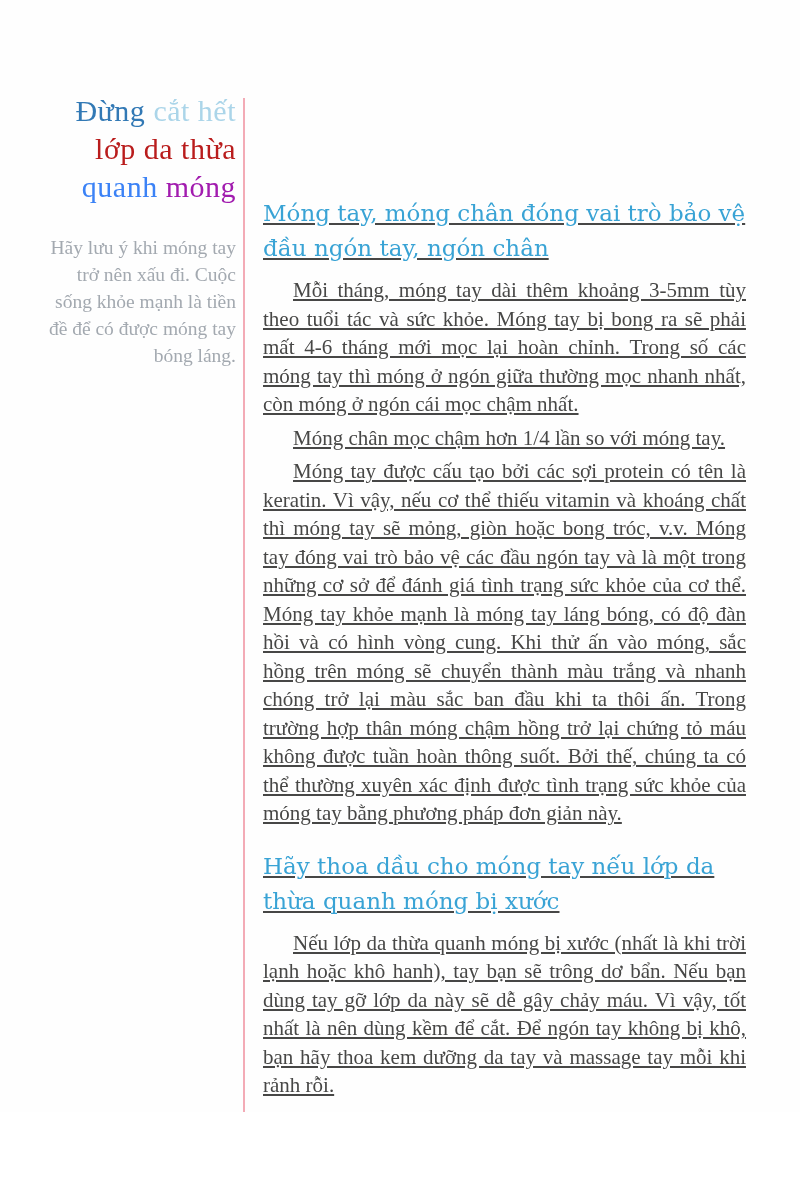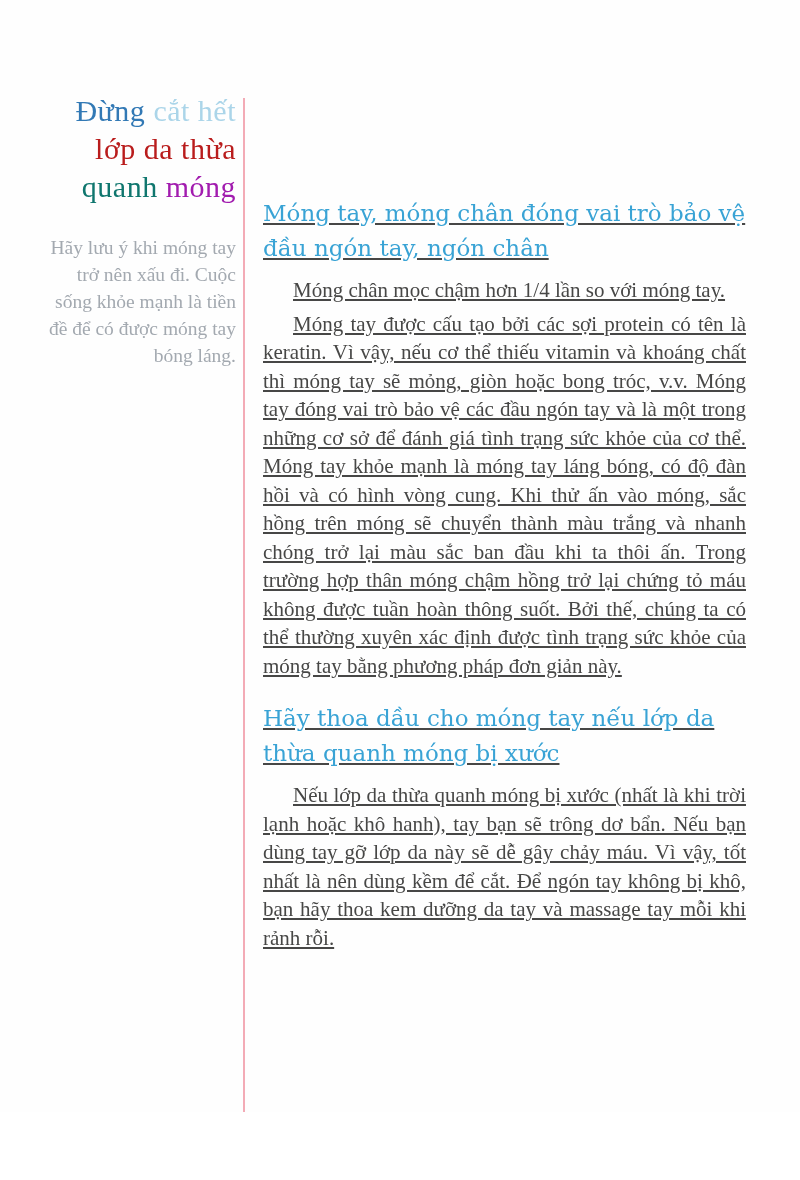--- a/index.html
+++ b/index.html
@@ -36,21 +36,21 @@
   .sidebar-title {
     font-size: 30px;
     line-height: 38px;
     font-weight: normal;
     margin: 0;
     letter-spacing: 0.5px;
   }
   .seg-dung   { color: #3279b5; }
   .seg-cathet { color: #abd5e9; }
   .seg-lopda  { color: #b91c1c; }
-  .seg-quanh  { color: #0f766e; }
+  .seg-quanh  { color: #3b82f6; }
   .seg-mong   { color: #a21caf; }
   .sidebar-note {
     margin-top: 28px;
     font-size: 19.5px;
     line-height: 27px;
     color: #a3a9b0;
   }
   .page-number {
     position: absolute;
     left: 92px;
@@ -98,20 +98,21 @@
   <div class="divider"></div>
 
   <aside class="sidebar">
     <h1 class="sidebar-title"><span class="seg-dung">Đừng </span><span class="seg-cathet">cắt hết</span><br><span class="seg-lopda">lớp da thừa</span><br><span class="seg-quanh">quanh </span><span class="seg-mong">móng</span></h1>
     <div class="sidebar-note">Hãy lưu ý khi móng tay trở nên xấu đi. Cuộc sống khỏe mạnh là tiền đề để có được móng tay bóng láng.</div>
   </aside>
 
   <main class="main">
     <section class="section">
       <h2 class="section-heading">Móng tay, móng chân đóng vai trò bảo vệ đầu ngón tay, ngón chân</h2>
+      <p>Mỗi tháng, móng tay dài thêm khoảng 3-5mm tùy theo tuổi tác và sức khỏe. Móng tay bị bong ra sẽ phải mất 4-6 tháng mới mọc lại hoàn chỉnh. Trong số các móng tay thì móng ở ngón giữa thường mọc nhanh nhất, còn móng ở ngón cái mọc chậm nhất.</p>
       <p>Móng chân mọc chậm hơn 1/4 lần so với móng tay.</p>
       <p>Móng tay được cấu tạo bởi các sợi protein có tên là keratin. Vì vậy, nếu cơ thể thiếu vitamin và khoáng chất thì móng tay sẽ mỏng, giòn hoặc bong tróc, v.v. Móng tay đóng vai trò bảo vệ các đầu ngón tay và là một trong những cơ sở để đánh giá tình trạng sức khỏe của cơ thể. Móng tay khỏe mạnh là móng tay láng bóng, có độ đàn hồi và có hình vòng cung. Khi thử ấn vào móng, sắc hồng trên móng sẽ chuyển thành màu trắng và nhanh chóng trở lại màu sắc ban đầu khi ta thôi ấn. Trong trường hợp thân móng chậm hồng trở lại chứng tỏ máu không được tuần hoàn thông suốt. Bởi thế, chúng ta có thể thường xuyên xác định được tình trạng sức khỏe của móng tay bằng phương pháp đơn giản này.</p>
     </section>
     <section class="section">
       <h2 class="section-heading">Hãy thoa dầu cho móng tay nếu lớp da thừa quanh móng bị xước</h2>
       <p>Nếu lớp da thừa quanh móng bị xước (nhất là khi trời lạnh hoặc khô hanh), tay bạn sẽ trông dơ bẩn. Nếu bạn dùng tay gỡ lớp da này sẽ dễ gây chảy máu. Vì vậy, tốt nhất là nên dùng kềm để cắt. Để ngón tay không bị khô, bạn hãy thoa kem dưỡng da tay và massage tay mỗi khi rảnh rỗi.</p>
     </section>
   </main>
 
   <div class="page-number">18</div>

